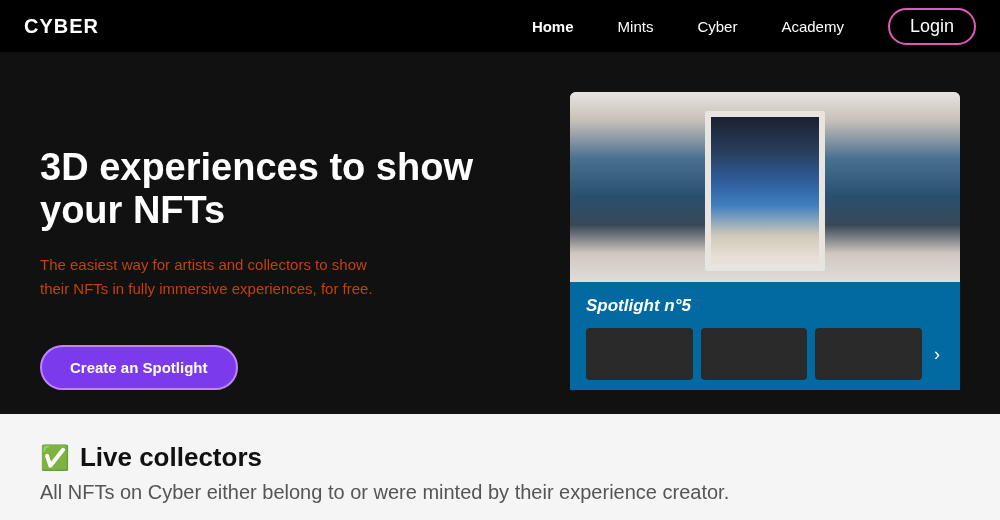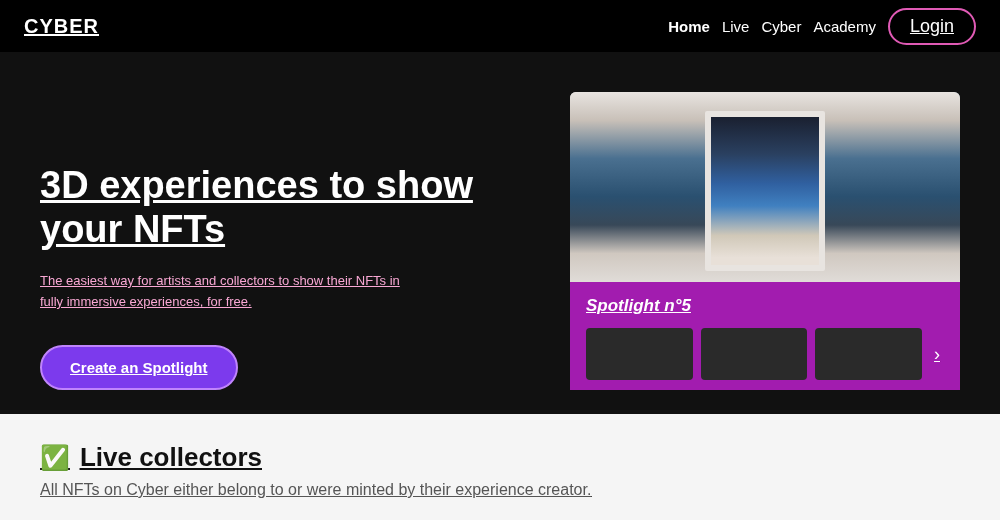--- a/index.html
+++ b/index.html
@@ -1,36 +1,36 @@
 <!DOCTYPE html>
 <html><head>
   <meta charset="utf-8">
   <style>
-    * { margin: 0; padding: 0; box-sizing: border-box; text-decoration: underline; }
+    * { margin: 0; padding: 0; box-sizing: border-box; }
     body { font-family: -apple-system, BlinkMacSystemFont, 'Segoe UI', Helvetica, Arial, sans-serif; width: 1000px; height: 520px; overflow: hidden; background: #f0f0f0; }
 
     
     .navbar {
       background: #000;
       height: 52px;
       display: flex;
       align-items: center;
       justify-content: space-between;
       padding: 0 24px;
     }
     .navbar-logo {
       color: #fff;
       font-weight: 800;
       font-size: 20px;
       letter-spacing: 1px;
     }
     .navbar-links {
       display: flex;
       align-items: center;
-      gap: 12px;
+      gap: 44px;
     }
     .nav-link {
       color: #fff;
       font-size: 15px;
       text-decoration: none;
       cursor: pointer;
     }
     .nav-link.active {
       font-weight: 600;
     }
@@ -58,24 +58,24 @@
       padding-top: 10px;
     }
     .hero-title {
       color: #fff;
       font-size: 38px;
       font-weight: 800;
       line-height: 1.15;
       margin-bottom: 20px;
     }
     .hero-subtitle {
-      color: #f9a8d4;
-      font-size: 13px;
+      color: #c2410c;
+      font-size: 15px;
       line-height: 1.6;
-      margin-bottom: 32px;
+      margin-bottom: 44px;
       max-width: 360px;
     }
     .cta-btn {
       background: #7c3aed;
       color: #fff;
       border: 2px solid #c084fc;
       border-radius: 28px;
       padding: 12px 28px;
       font-size: 15px;
       font-weight: 600;
@@ -112,21 +112,21 @@
       top: 10%;
       left: 50%;
       transform: translateX(-50%);
       width: 120px;
       height: 160px;
       background: linear-gradient(to bottom, #1a2030 0%, #2a4060 25%, #3060a0 45%, #4080c0 60%, #d0c8b8 80%, #e8e0d8 95%);
       border: 6px solid #e8e4e0;
       border-radius: 2px;
     }
     .spotlight-panel {
-      background: #a21caf;
+      background: #0369a1;
       padding: 14px 16px 10px;
     }
     .spotlight-title {
       color: #fff;
       font-size: 17px;
       font-weight: 700;
       font-style: italic;
       margin-bottom: 12px;
     }
     .spotlight-thumbs {
@@ -162,32 +162,32 @@
       font-size: 26px;
       font-weight: 800;
       color: #111;
     }
     .verified-icon {
       font-size: 24px;
       color: #222;
     }
     .live-subtitle {
       color: #555;
-      font-size: 16px;
+      font-size: 20px;
       margin-bottom: 23px;
     }
   </style>
 </head>
 <body>
 
 <nav class="navbar">
   <span class="navbar-logo">CYBER</span>
   <div class="navbar-links">
     <a class="nav-link active">Home</a>
-    <a class="nav-link">Live</a>
+    <a class="nav-link">Mints</a>
     <a class="nav-link">Cyber</a>
     <a class="nav-link">Academy</a>
     <button class="login-btn">Login</button>
   </div>
 </nav>
 
 <section class="hero">
   <div class="hero-left">
     <h1 class="hero-title">3D experiences to show your NFTs</h1>
     <p class="hero-subtitle">The easiest way for artists and collectors to show their NFTs in fully immersive experiences, for free.</p>

